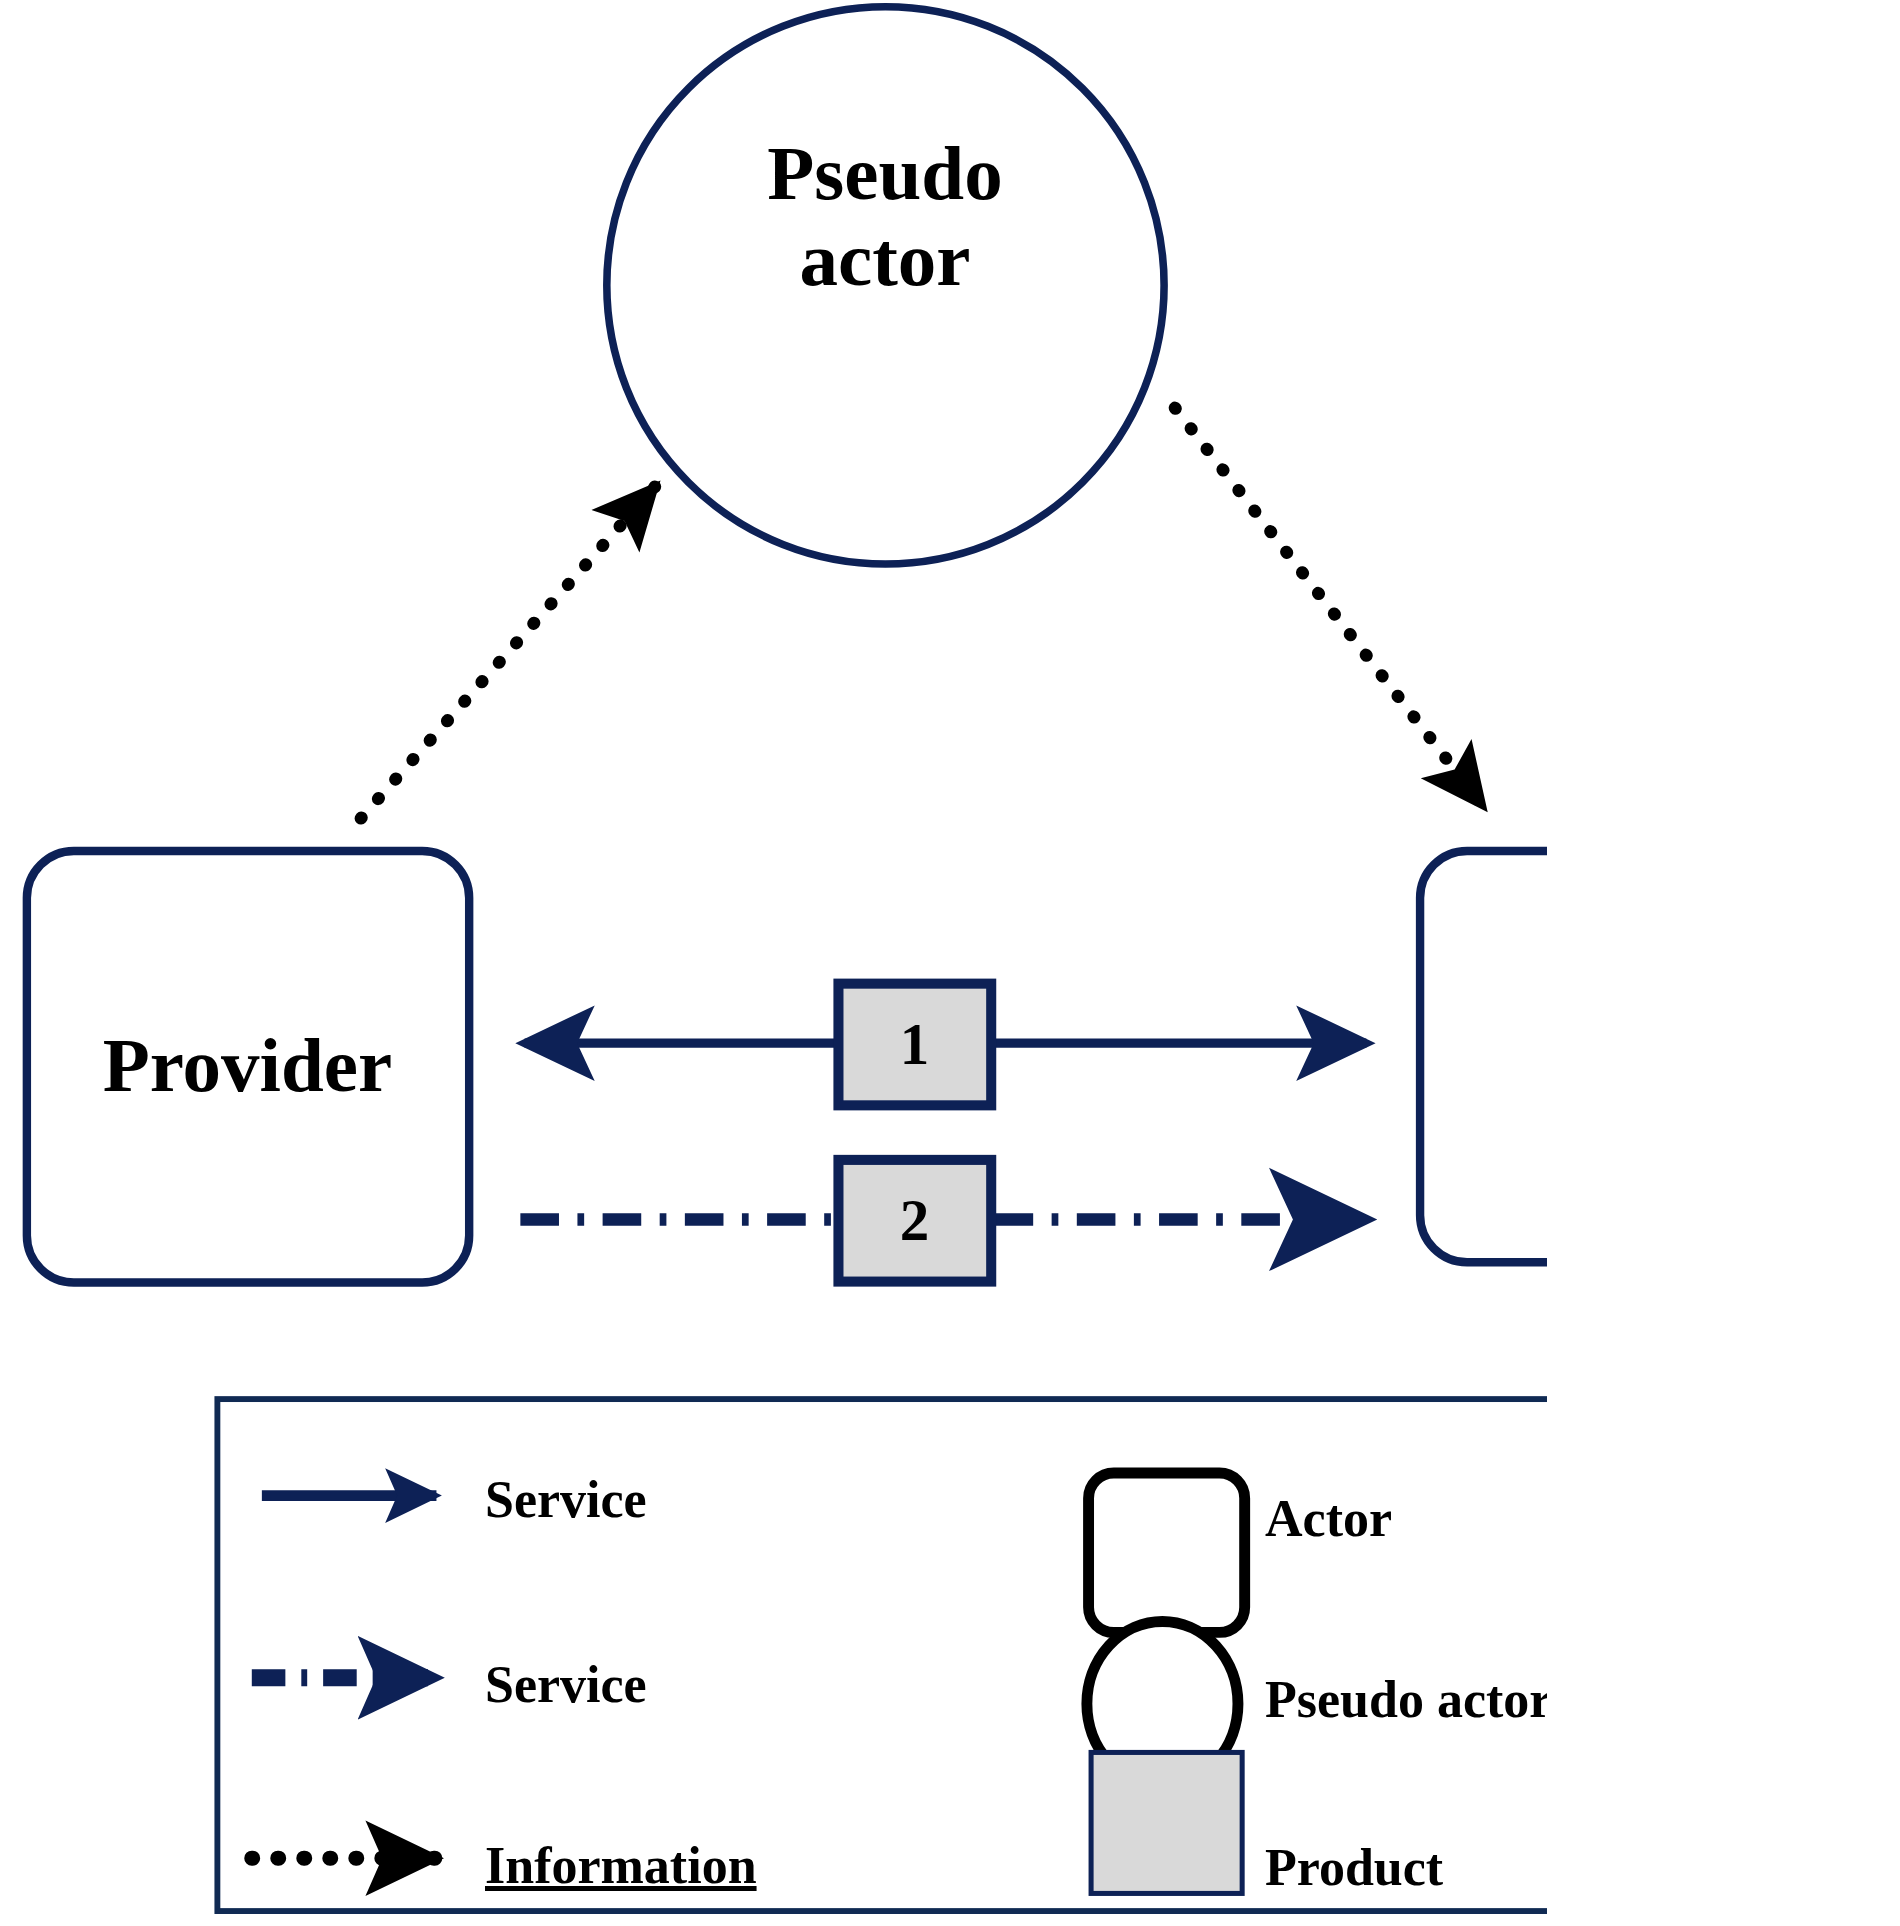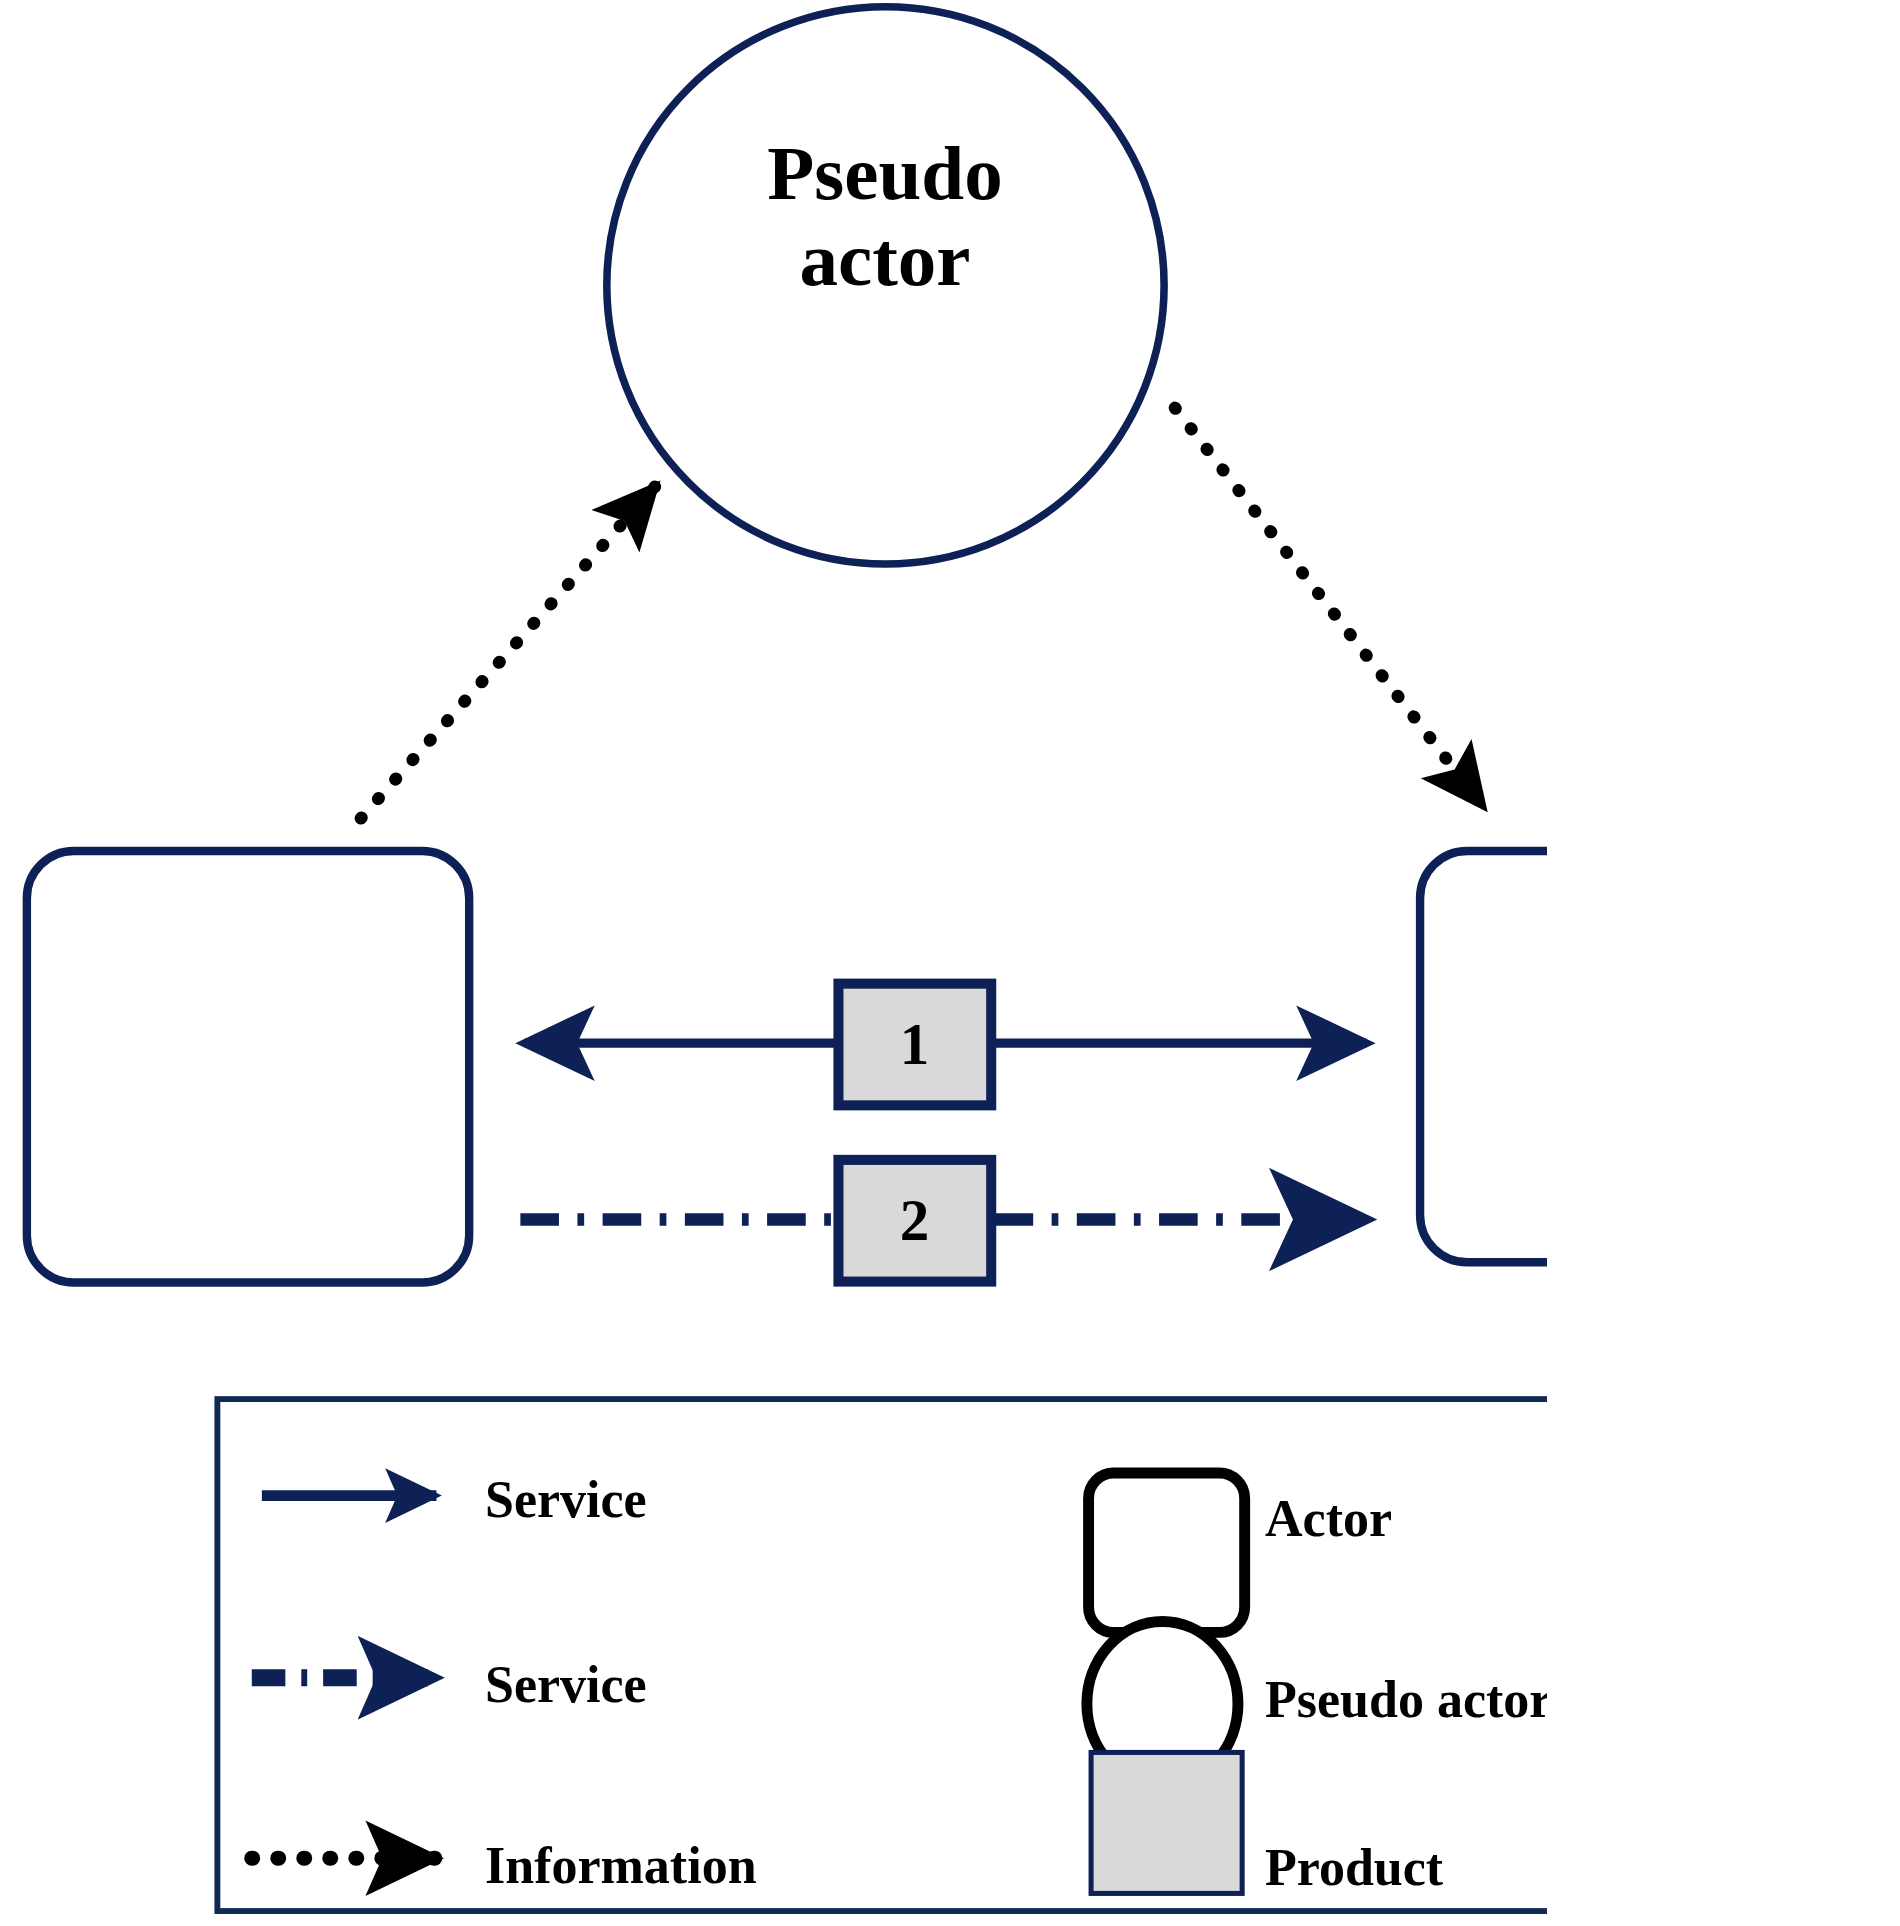--- a/index.html
+++ b/index.html
@@ -64,21 +64,21 @@
   .legend-label {
     position: absolute;
     font-weight: bold;
     color: #000000;
     font-size: 52px;
     white-space: nowrap;
     pointer-events: none;
   }
   #legend-label-product   { left: 485px; top: 1470px; }
   #legend-label-service   { left: 485px; top: 1655px; }
-  #legend-label-information { left: 485px; top: 1836px; }
+  #legend-label-information { left: 485px; top: 1836px; text-decoration: underline; }
   #legend-label-actor      { left: 1265px; top: 1489px; }
   #legend-label-pseudo     { left: 1265px; top: 1670px; }
   #legend-label-activity   { left: 1265px; top: 1838px; }
 </style>
 </head>
 <body>
 
 <div id="page">
 
   <svg id="canvas" viewBox="0 0 2265 2296" xmlns="http://www.w3.org/2000/svg">
@@ -133,20 +133,21 @@
     <rect x="1297" y="1755" width="186" height="190" rx="30" ry="30" fill="#ffffff" stroke="#000000" stroke-width="13"></rect>
 
     <ellipse cx="1385" cy="2030" rx="90" ry="98" fill="#ffffff" stroke="#000000" stroke-width="13"></ellipse>
 
     <rect x="1300" y="2088" width="180" height="168" fill="#d9d9d9" stroke="#0d2156" stroke-width="6"></rect>
   </svg>
 
   <div class="node-label" id="pseudo-actor-label">Pseudo
 actor</div>
 
+  <div class="node-label" id="provider-label">Provider</div>
 
 
   <div class="node-label" id="activity-1-label">1</div>
 
   <div class="node-label" id="activity-2-label">2</div>
 
   <div class="legend-label" id="legend-label-product">Service</div>
 
   <div class="legend-label" id="legend-label-service">Service</div>
 

